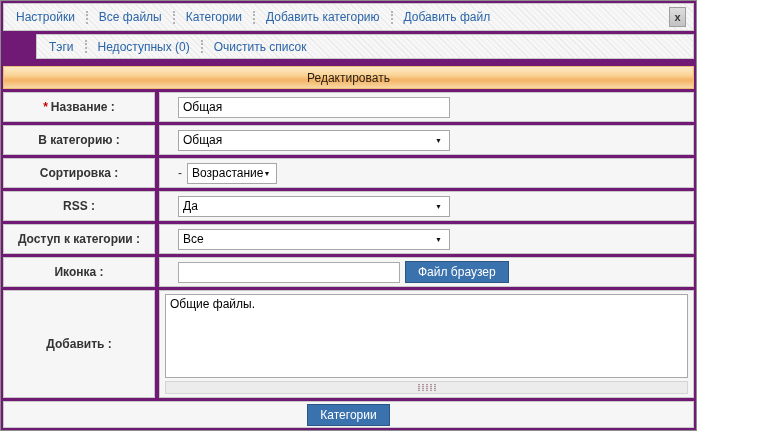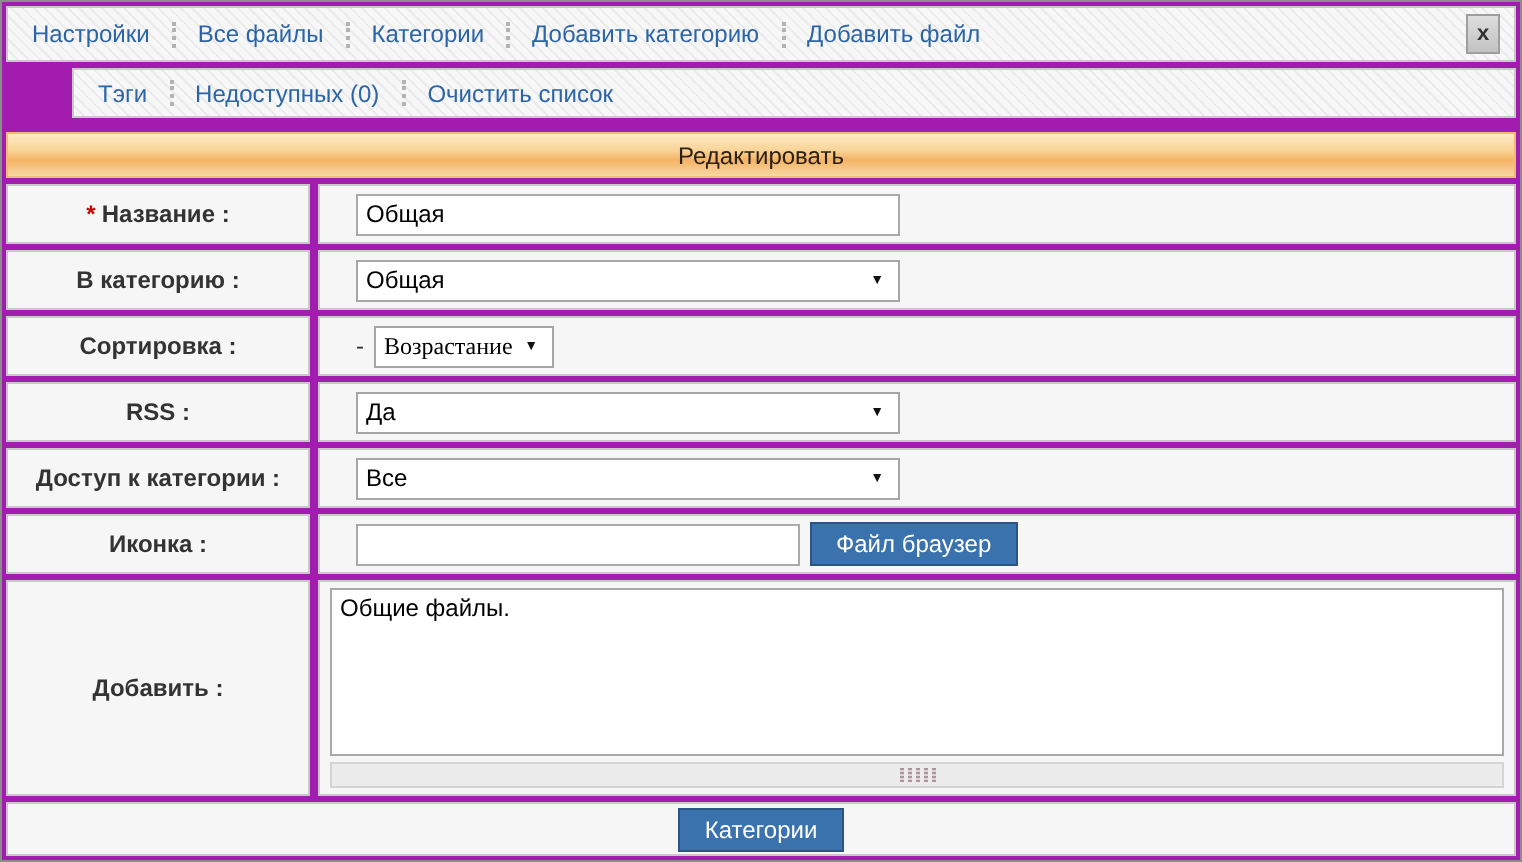--- a/index.html
+++ b/index.html
@@ -2,24 +2,24 @@
 <html><head>
 <meta charset="utf-8">
 <style>
   * { box-sizing: border-box; margin: 0; padding: 0; }
   body {
     font-family: "Liberation Sans", sans-serif;
     font-size: 12px;
     background: #fff;
   }
   .page {
-    width: 761px;
+    width: 697px;
     height: 431px;
     border: 1px solid #8c8c8c;
-    background: #a21caf;
+    background: #701a75;
     overflow: hidden;
   }
   
   .navbar {
     margin: 2px 2px 0 2px;
     height: 28px;
     border: 1px solid #c9c9c9;
     background: repeating-linear-gradient(45deg, #f7f7f7 0px, #f7f7f7 3px, #ebebeb 3px, #ebebeb 4px);
     display: flex;
     align-items: center;
@@ -103,21 +103,21 @@
     height: 21px;
     border: 1px solid #a6a6a6;
     background: #fff;
     display: flex;
     align-items: center;
     justify-content: space-between;
     padding: 0 7px 0 4px;
     cursor: default;
     color: #000;
   }
-  .select.small { width: 90px; font-family: Liberation Serif, serif; }
+  .select.small { width: 90px; }
   .select-arrow { font-size: 7px; color: #111; line-height: 1; }
   .dash { color: #333; }
   .btn {
     background: #3a72ad;
     border: 1px solid #2a5585;
     color: #fff;
     font-family: "Liberation Sans", sans-serif;
     font-size: 12px;
     height: 22px;
     padding: 0 12px;

